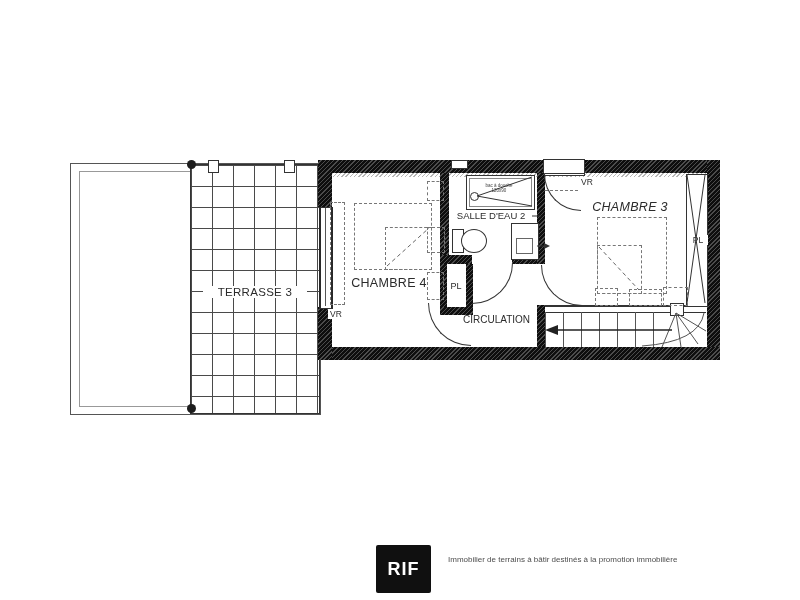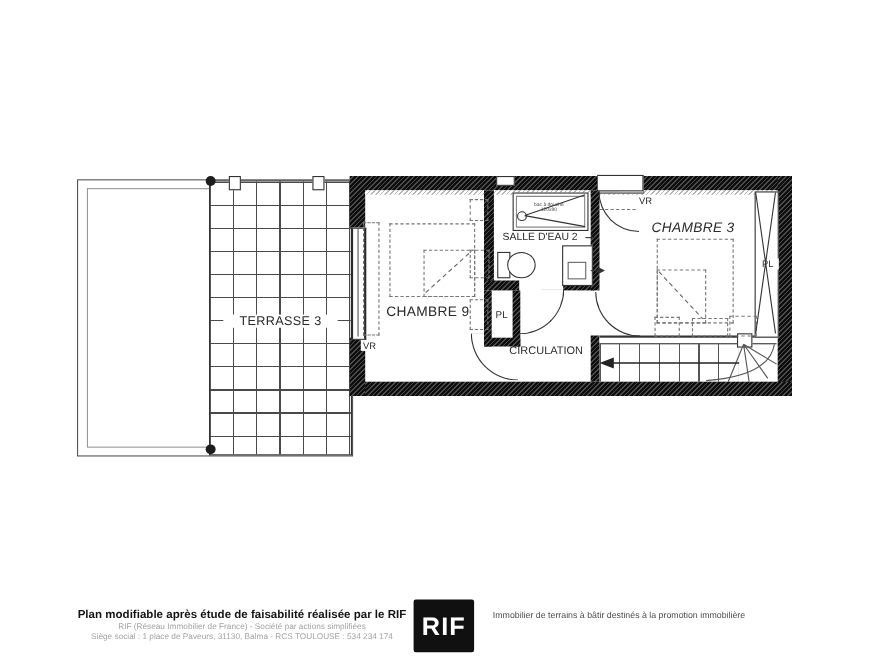--- a/index.html
+++ b/index.html
@@ -26,21 +26,21 @@
                      repeating-linear-gradient(to bottom,#4a4a4a 0 1px,transparent 1px 21px);}
   .treads{position:absolute;left:545px;top:312px;width:126px;height:35px;
     background-image:repeating-linear-gradient(to right,#555 0 1px,transparent 1px 18px);}
   .dot{position:absolute;width:9px;height:9px;border-radius:50%;background:#1d1d1d;}
   svg.overlay{position:absolute;left:0;top:0;pointer-events:none;}
   
   .f-bold{font-size:10.5px;font-weight:bold;color:#141414;}
   .f-gray{font-size:7.5px;color:#a3a3a3;line-height:9px;}
   .logo{position:absolute;left:376px;top:545px;width:55px;height:48px;background:#101010;
         color:#fff;display:flex;align-items:center;justify-content:center;
-        font-weight:bold;font-size:23px;letter-spacing:1px;border-radius:2px;}
+        font-weight:bold;font-size:18px;letter-spacing:1px;border-radius:2px;}
   .f-right{position:absolute;left:448px;top:555px;font-size:8px;color:#4d4d4d;line-height:10.5px;}
   .title{position:absolute;left:22px;top:24px;font-size:19px;color:#1a1a1a;letter-spacing:.4px;}
   .tinytxt{position:absolute;left:468px;top:183px;width:62px;text-align:center;
            font-size:4.5px;line-height:5px;color:#444;}
 </style>
 </head>
 <body>
 
 <div class="screen">
 
@@ -127,30 +127,25 @@
 
     <path d="M556 330 L672 330" stroke="#222" fill="none" stroke-width="1.5"></path>
     <polygon points="545,330 558,325 558,335" fill="#222"></polygon>
 
     <path d="M537 246 L546 246" stroke="#333" fill="none" stroke-width="1"></path>
     <polygon points="550,246 544,243 544,249" fill="#333"></polygon>
 
     <path d="M532 216 L541 216" stroke="#333" fill="none" stroke-width="1"></path>
   </svg>
 
-  <div class="label roomlbl" style="left:334px;top:276px;width:110px;text-align:center;">CHAMBRE 9</div>
+  <div class="label roomlbl" style="left:334px;top:276px;width:110px;text-align:center;">CHAMBRE 4</div>
   <div class="label wbg" style="left:450px;top:210px;width:82px;text-align:center;font-size:9.5px;padding:0;">SALLE D'EAU 2</div>
   <div class="label roomlbl" style="left:580px;top:200px;width:100px;text-align:center;font-style:italic;">CHAMBRE 3</div>
   <div class="label" style="left:463px;top:314px;width:84px;text-align:left;font-size:10px;">CIRCULATION</div>
   <div class="label wbg" style="left:328px;top:309px;font-size:8.5px;">VR</div>
   <div class="label" style="left:581px;top:177px;font-size:8.5px;">VR</div>
 
-  <div class="abs" style="left:60px;top:553px;width:320px;text-align:center;">
-    <div class="f-bold">Plan modifiable après étude de faisabilité réalisée par le RIF</div>
-    <div class="f-gray">RIF (Réseau Immobilier de France) - Société par actions simplifiées</div>
-    <div class="f-gray">Siège social : 1 place de Paveurs, 31130, Balma - RCS TOULOUSE : 534 234 174</div>
-  </div>
   <div class="logo">RIF</div>
   <div class="f-right">
     <div>Immobilier de terrains à bâtir destinés à la promotion immobilière</div>
   </div>
 
 </div>
 
 </body></html>

